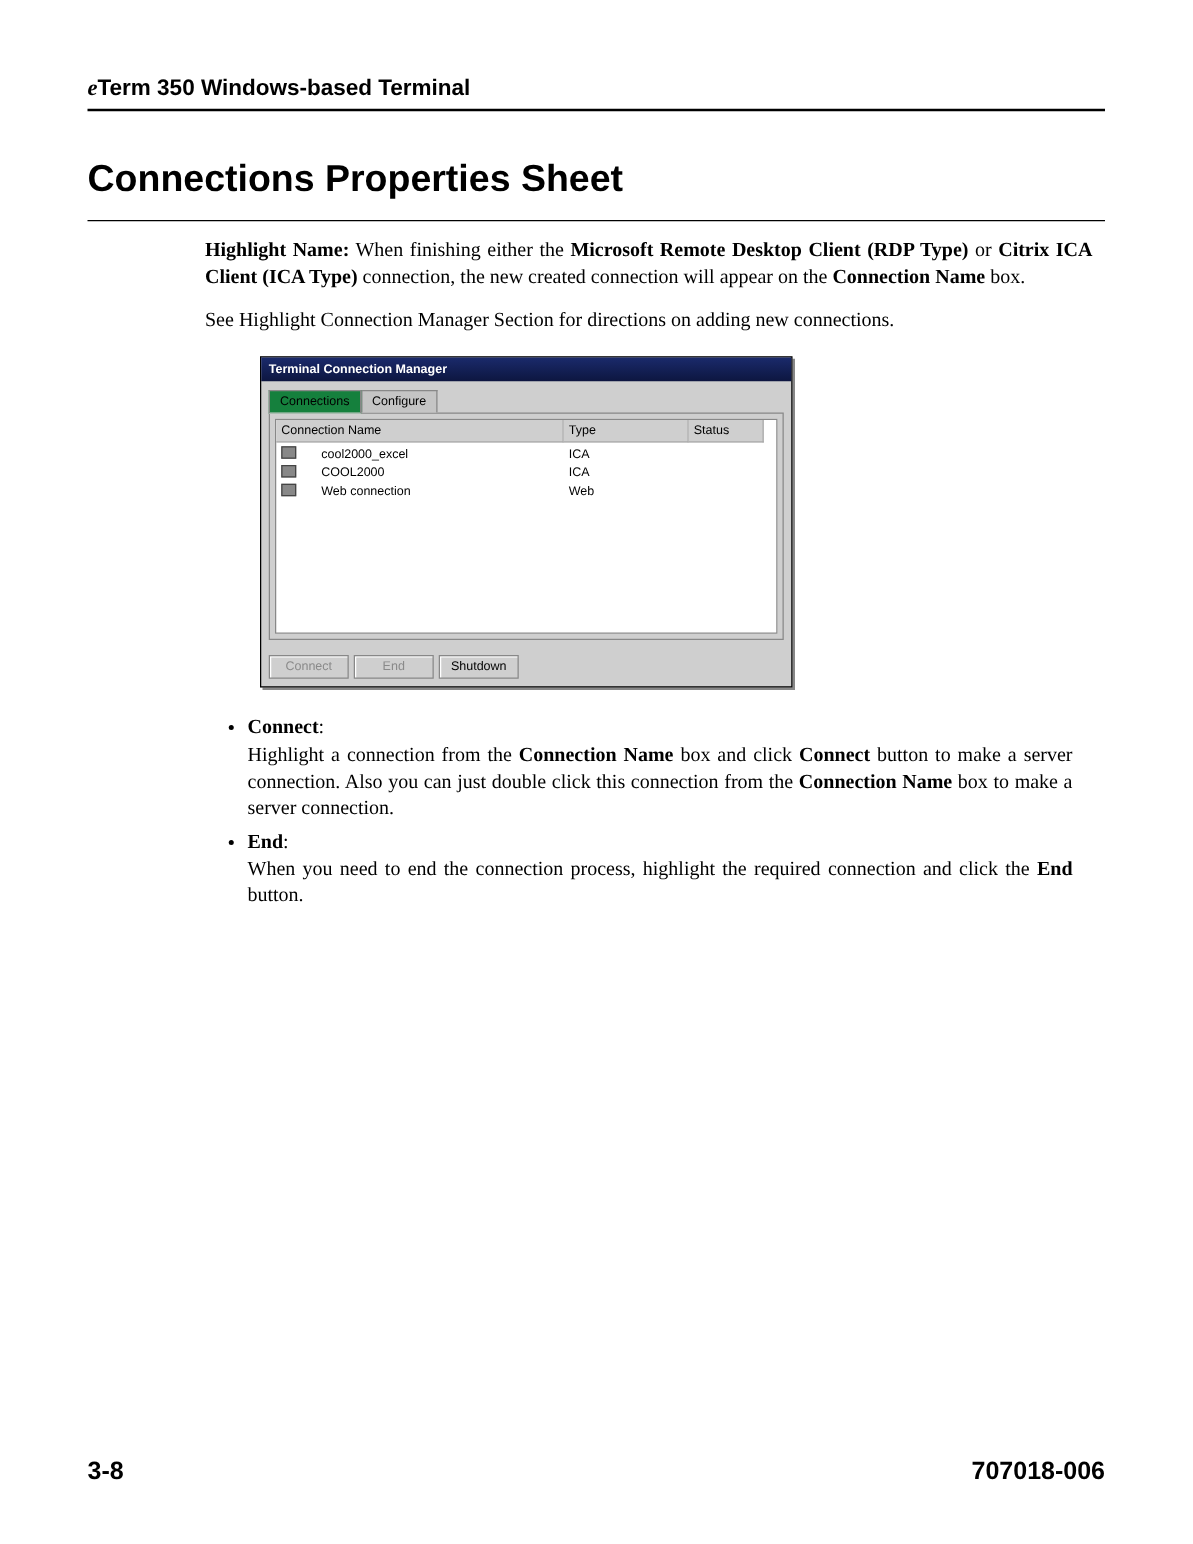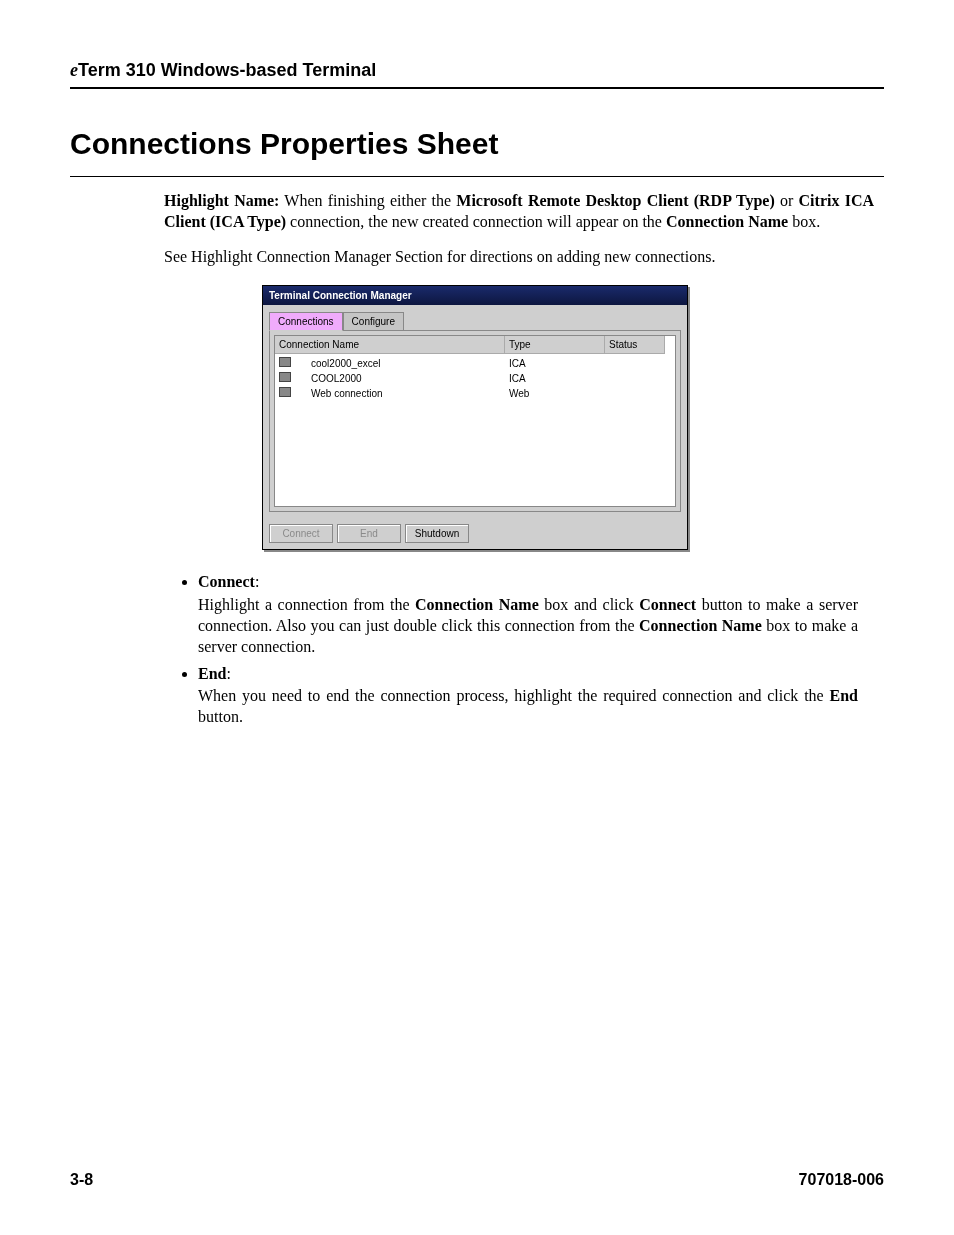--- a/index.html
+++ b/index.html
@@ -35,21 +35,21 @@
     margin-right: 10px;
     font-size: 16px;
     line-height: 1.3;
   }
   .body-text p { margin: 14px 0; text-align: justify; }
   .body-text b { font-weight: bold; }
   ul.bullets { margin: 10px 0 0 0; padding-left: 18px; }
   ul.bullets li { margin: 6px 16px; text-align: justify; }
   ul.bullets li .li-body { display:block; margin-top:2px; }
   
-  .dialog-wrap { margin: 18px 0 22px 86px; padding-left: 12px; }
+  .dialog-wrap { margin: 18px 0 22px 32px; padding-left: 12px; }
   .dialog {
     width: 424px;
     background: #cfcfcf;
     border: 1px solid #000;
     box-shadow: 2px 2px 0 #888;
     font-family: Tahoma, Arial, sans-serif;
     font-size: 10px;
     color: #000;
   }
   .titlebar {
@@ -63,21 +63,21 @@
   .tab {
     display: inline-block;
     background: #cfcfcf;
     border: 1px solid #888;
     border-bottom: none;
     padding: 2px 8px;
     font-size: 10px;
     position: relative;
     top: 1px;
   }
-  .tab.active { background: #f0abfc; border-bottom: 1px solid #cfcfcf; z-index:2;}
+  .tab.active { background: #15803d; border-bottom: 1px solid #cfcfcf; z-index:2;}
   .tab.inactive { background: #c5c5c5; }
   .panel {
     margin: 0 6px 6px 6px;
     border: 1px solid #888;
     background: #cfcfcf;
     padding: 4px;
   }
   .listbox {
     background: #fff;
     border: 1px solid #888;
@@ -119,28 +119,28 @@
   .btn.disabled { color: #8a8a8a; }
   .footer {
     position: absolute;
     bottom: 46px;
     left: 70px;
     right: 70px;
     display: flex;
     justify-content: space-between;
     font-family: Arial, Helvetica, sans-serif;
     font-weight: bold;
-    font-size: 16px;
+    font-size: 20px;
   }
 </style>
 </head>
 <body>
 
 <div class="header-line">
-  <span class="e">e</span><span>Term 310 Windows-based Terminal</span>
+  <span class="e">e</span><span>Term 350 Windows-based Terminal</span>
 </div>
 
 <h1 class="section-title">Connections Properties Sheet</h1>
 
 <div class="body-text">
   <p>
     <b>Highlight Name:</b><span> When finishing either the </span><b>Microsoft Remote Desktop Client (RDP Type)</b><span> or </span><b>Citrix ICA Client (ICA Type)</b><span> connection, the new created connection will appear on the </span><b>Connection Name</b><span> box.</span>
   </p>
   <p>See Highlight Connection Manager Section for directions on adding new connections.</p>
 

